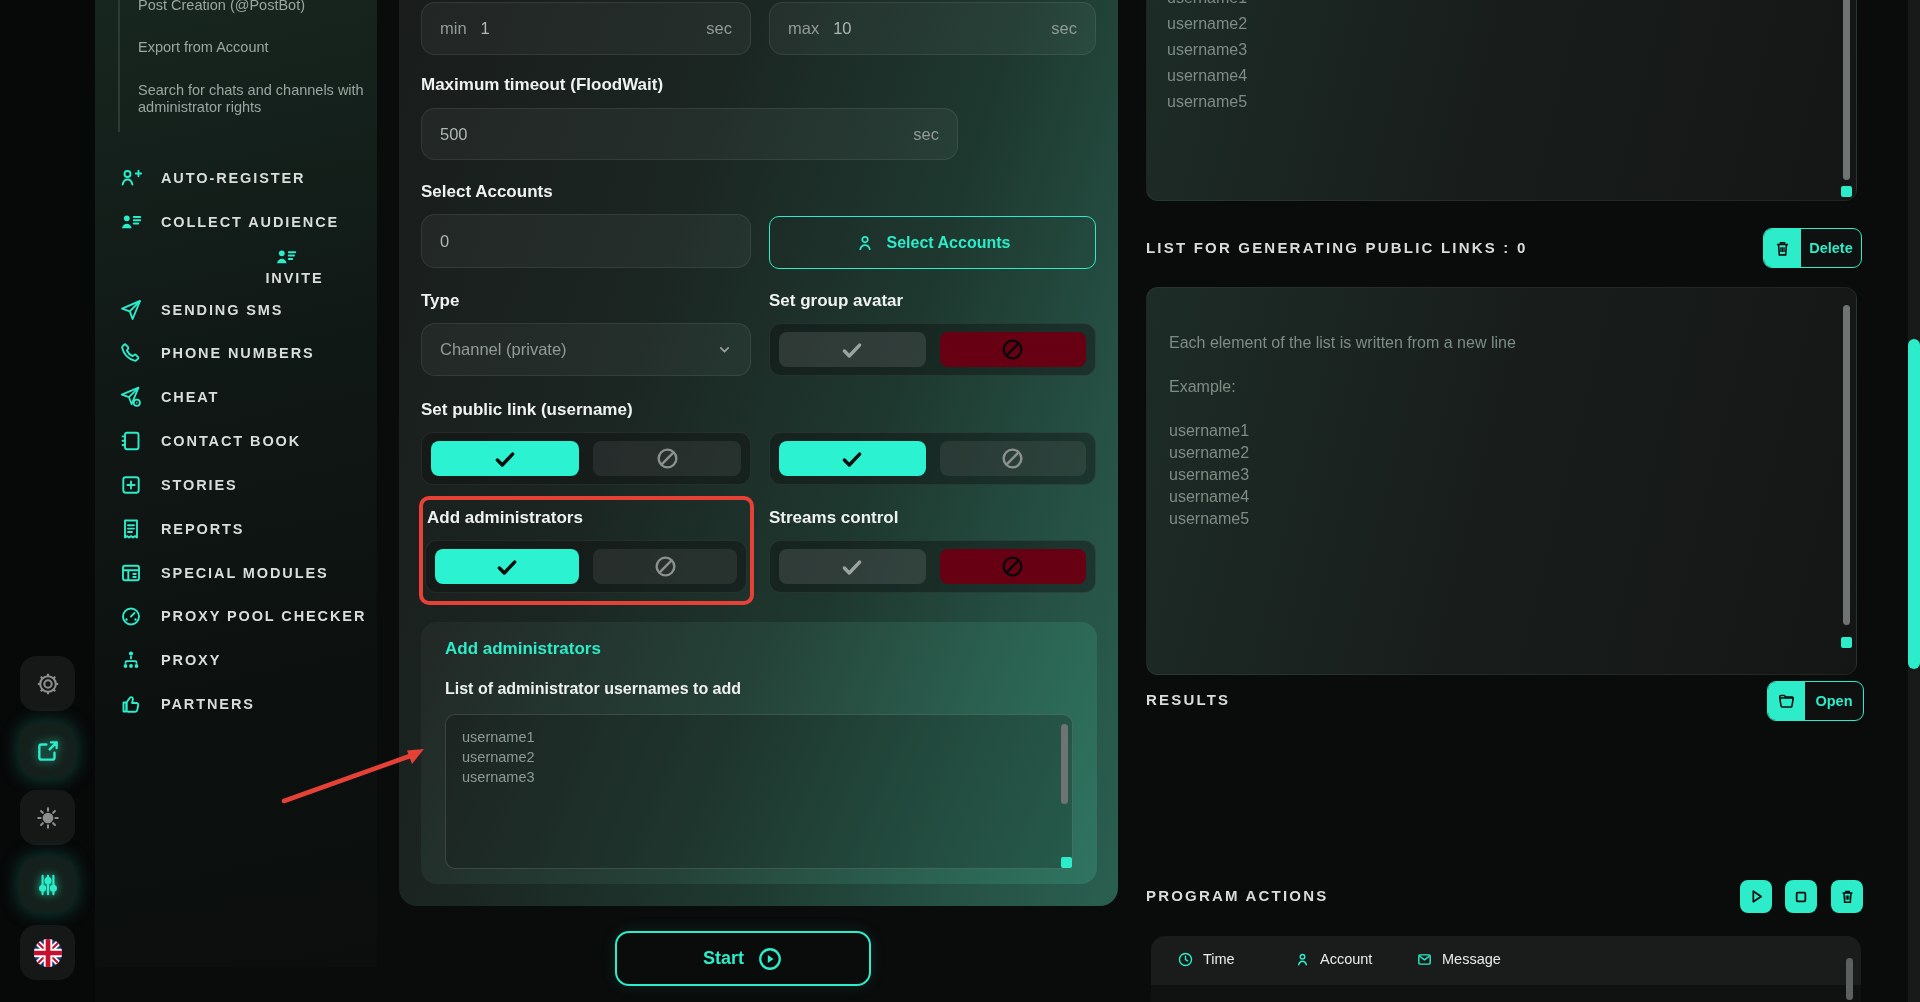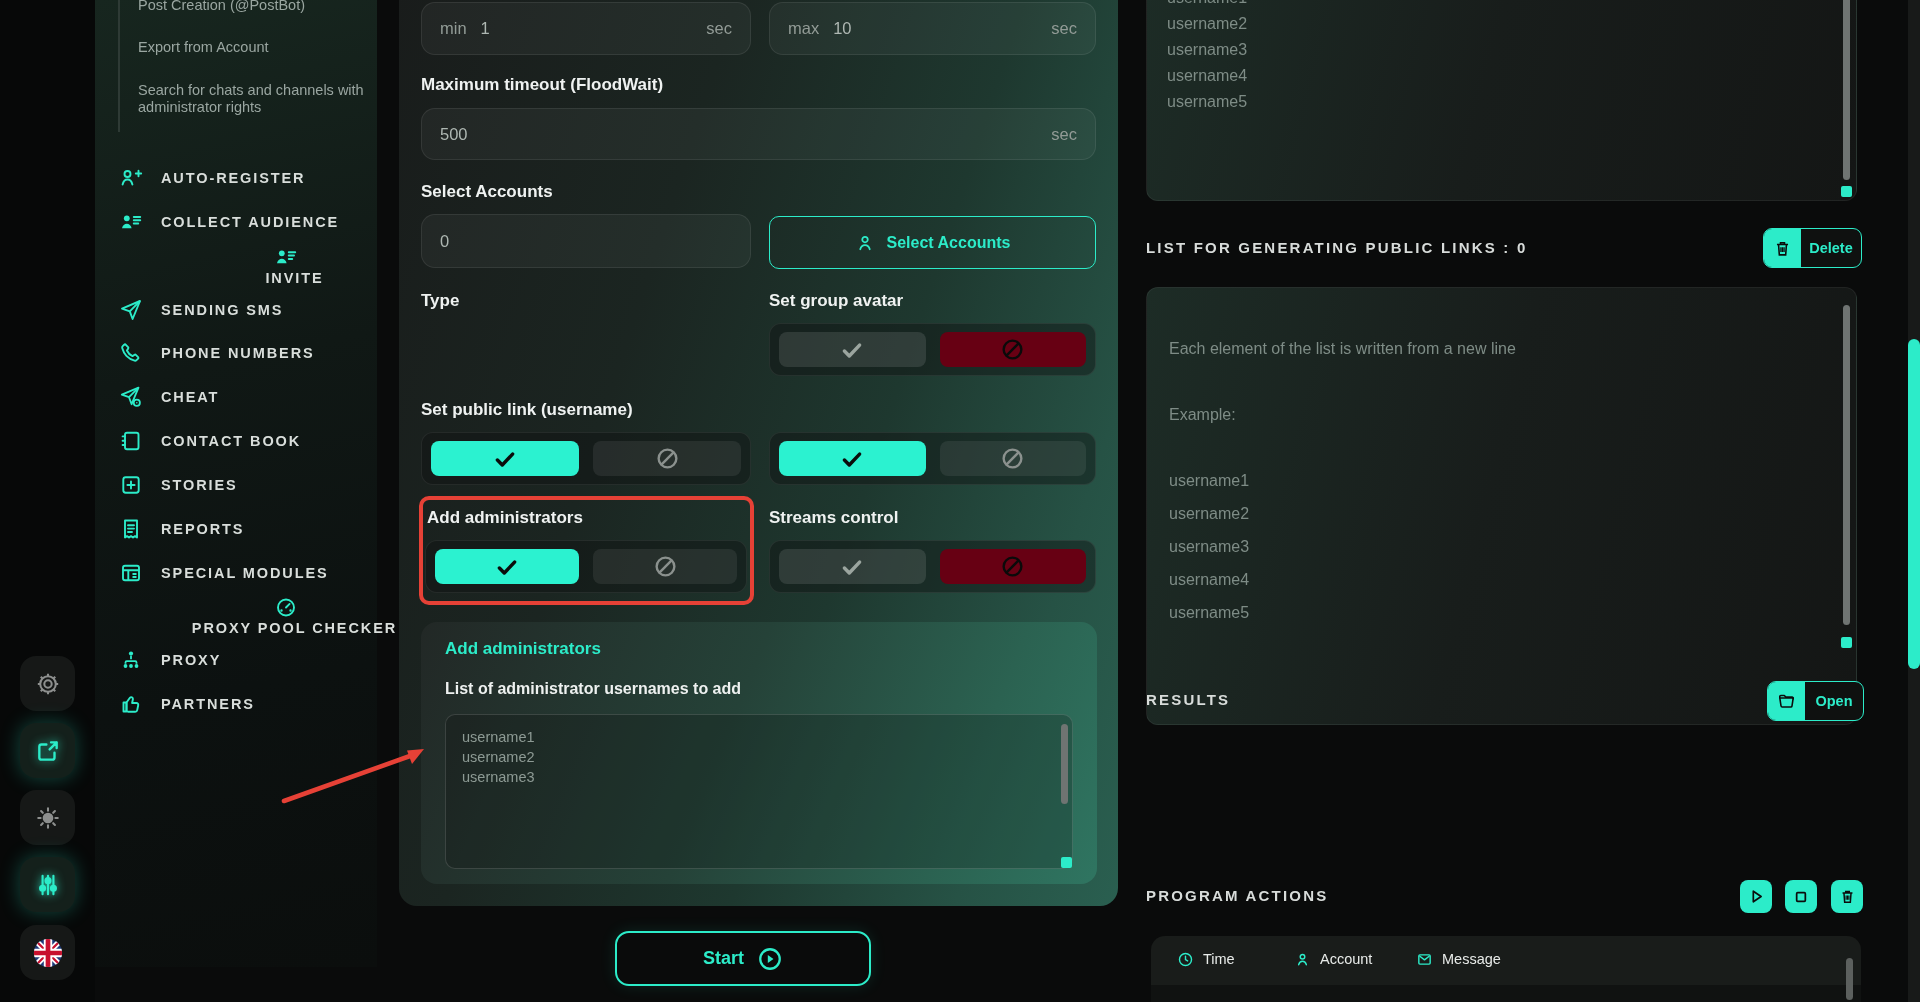--- a/index.html
+++ b/index.html
@@ -296,21 +296,21 @@
               <path d="M4 9.3h16M9.3 9.3v9.9M13.5 13h4M13.5 16h4"></path>
             </svg>
           </span>
           <span class="nlabel">SPECIAL MODULES</span>
           <span class="nchev">
             <svg width="19" height="19" viewBox="0 0 24 24" fill="none" stroke="currentColor" stroke-width="3.1" stroke-linecap="round" stroke-linejoin="round">
               <path d="M5.5 9l6.5 6.5L18.5 9"></path>
             </svg>
           </span>
         </div>
-        <div class="nav-item" style="top: 594px; flex-direction: column;">
+        <div class="nav-item" style="top: 594px;">
           <span class="nicon">
             <svg width="24" height="24" viewBox="0 0 24 24" fill="none" stroke="currentColor" stroke-width="1.9" stroke-linecap="round">
               <circle cx="12" cy="12.5" r="8"></circle>
               <path d="M12 12.5l3.6-3.6"></path>
               <path d="M7.5 15.5h.01M16.5 15.5h.01" stroke-width="2.4"></path>
             </svg>
           </span>
           <span class="nlabel">PROXY POOL CHECKER</span>
         </div>
         <div class="nav-item" style="top: 638px;">
@@ -349,40 +349,48 @@
       <span class="val">1</span>
       <span class="unit">sec</span>
     </div>
     <div class="inp" style="left:370px;top:26px;width:327px;height:53px">
       <span>max</span>
       <span class="val">10</span>
       <span class="unit">sec</span>
     </div>
 
     <div class="flabel" style="left:22px;top:99px">Maximum timeout (FloodWait)</div>
-    <div class="inp" style="left:22px;top:132px;width:675px;height:52px">
+    <div class="inp" style="left:22px;top:132px;width:537px;height:52px">
       <span class="val noml">500</span>
       <span class="unit">sec</span>
     </div>
 
     <div class="flabel" style="left:22px;top:206px">Select Accounts</div>
     <div class="inp" style="left:22px;top:238px;width:330px;height:54px">
       <span class="val noml">0</span>
     </div>
     <div class="btn-outline" style="left:370px;top:240px;width:327px;height:53px">
       <span>
         <svg width="20" height="20" viewBox="0 0 24 24" fill="none" stroke="currentColor" stroke-width="2.1" stroke-linecap="round">
           <circle cx="12" cy="7.8" r="3.3"></circle>
             <path d="M6.3 19.5c.8-3.3 3.1-5.1 5.7-5.1s4.9 1.8 5.7 5.1"></path>
         </svg>
       </span>
       <span>Select Accounts</span>
     </div>
 
     <div class="flabel" style="left:22px;top:315px">Type</div>
+    <div class="inp sel" style="left:22px;top:347px;width:330px;height:53px">
+      <span>Channel (private)</span>
+      <span class="chev">
+        <svg width="15" height="15" viewBox="0 0 24 24" fill="none" stroke="currentColor" stroke-width="2.6" stroke-linecap="round">
+            <path d="M6 9.5l6 6 6-6"></path>
+          </svg>
+      </span>
+    </div>
 
     <div class="flabel" style="left:370px;top:315px">Set group avatar</div>
     <div class="toggle" style="left:370px;top:347px;width:327px" data-state="no">
       <div class="seg seg-yes">
           <span>
             <svg width="26" height="26" viewBox="0 0 24 24" fill="none" stroke="currentColor" stroke-width="3.2" stroke-linecap="round" stroke-linejoin="round">
               <path d="M5 13l4.5 4.5L19 7.5"></path>
             </svg>
           </span>
         </div>
@@ -503,21 +511,21 @@
   <div class="seg-btn" style="left:1763px;top:228px;width:99px">
     <div class="icon-seg">
       <svg width="19" height="19" viewBox="0 0 24 24" fill="none" stroke="currentColor" stroke-width="2">
         <path d="M5 7h14M9.5 7V4.8h5V7M7 7l1 13h8l1-13"></path>
           <path d="M10 10.5v6M12 10.5v6M14 10.5v6" stroke-width="1.6"></path>
       </svg>
     </div>
     <div class="seg-label">Delete</div>
   </div>
 
-  <div class="ta-right" style="left:1146px;top:287px;width:711px;height:438px;line-height:33px;padding:44px 22px 24px">Each element of the list is written from a new line
+  <div class="ta-right" style="left:1146px;top:287px;width:711px;height:388px;line-height:22px;padding:44px 22px 24px">Each element of the list is written from a new line
 
 Example:
 
 username1
 username2
 username3
 username4
 username5</div>
   <div class="thumb" style="left:1843px;top:305px;height:320px"></div>
   <div class="resize" style="left:1841px;top:637px"></div>

